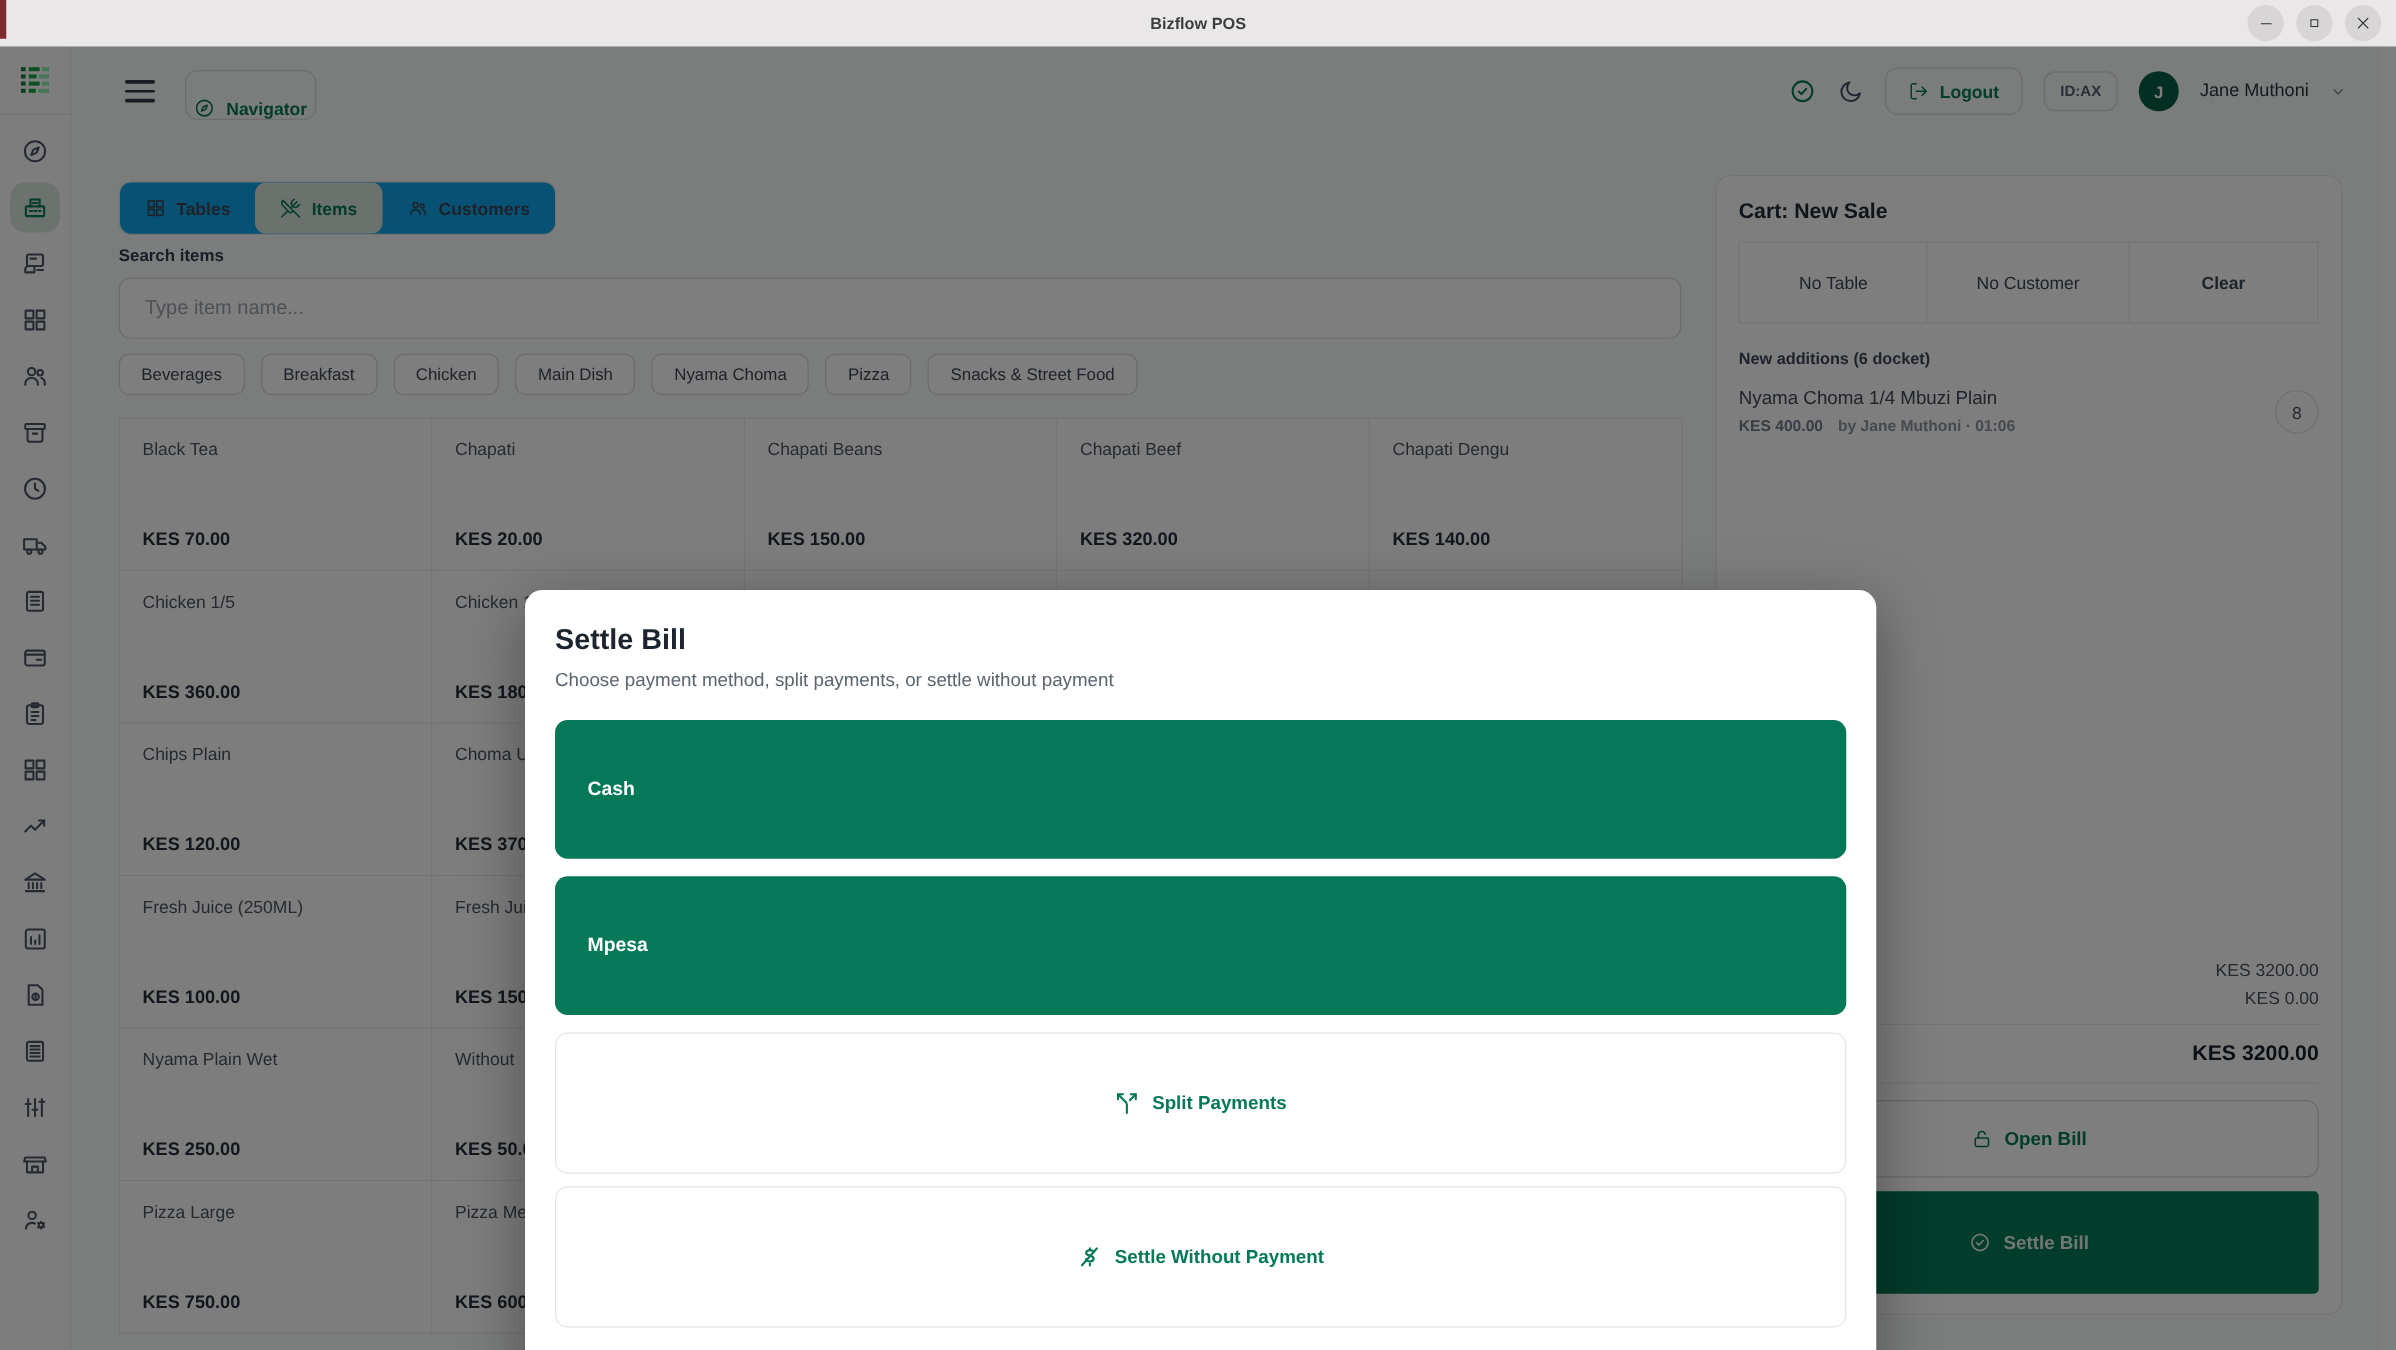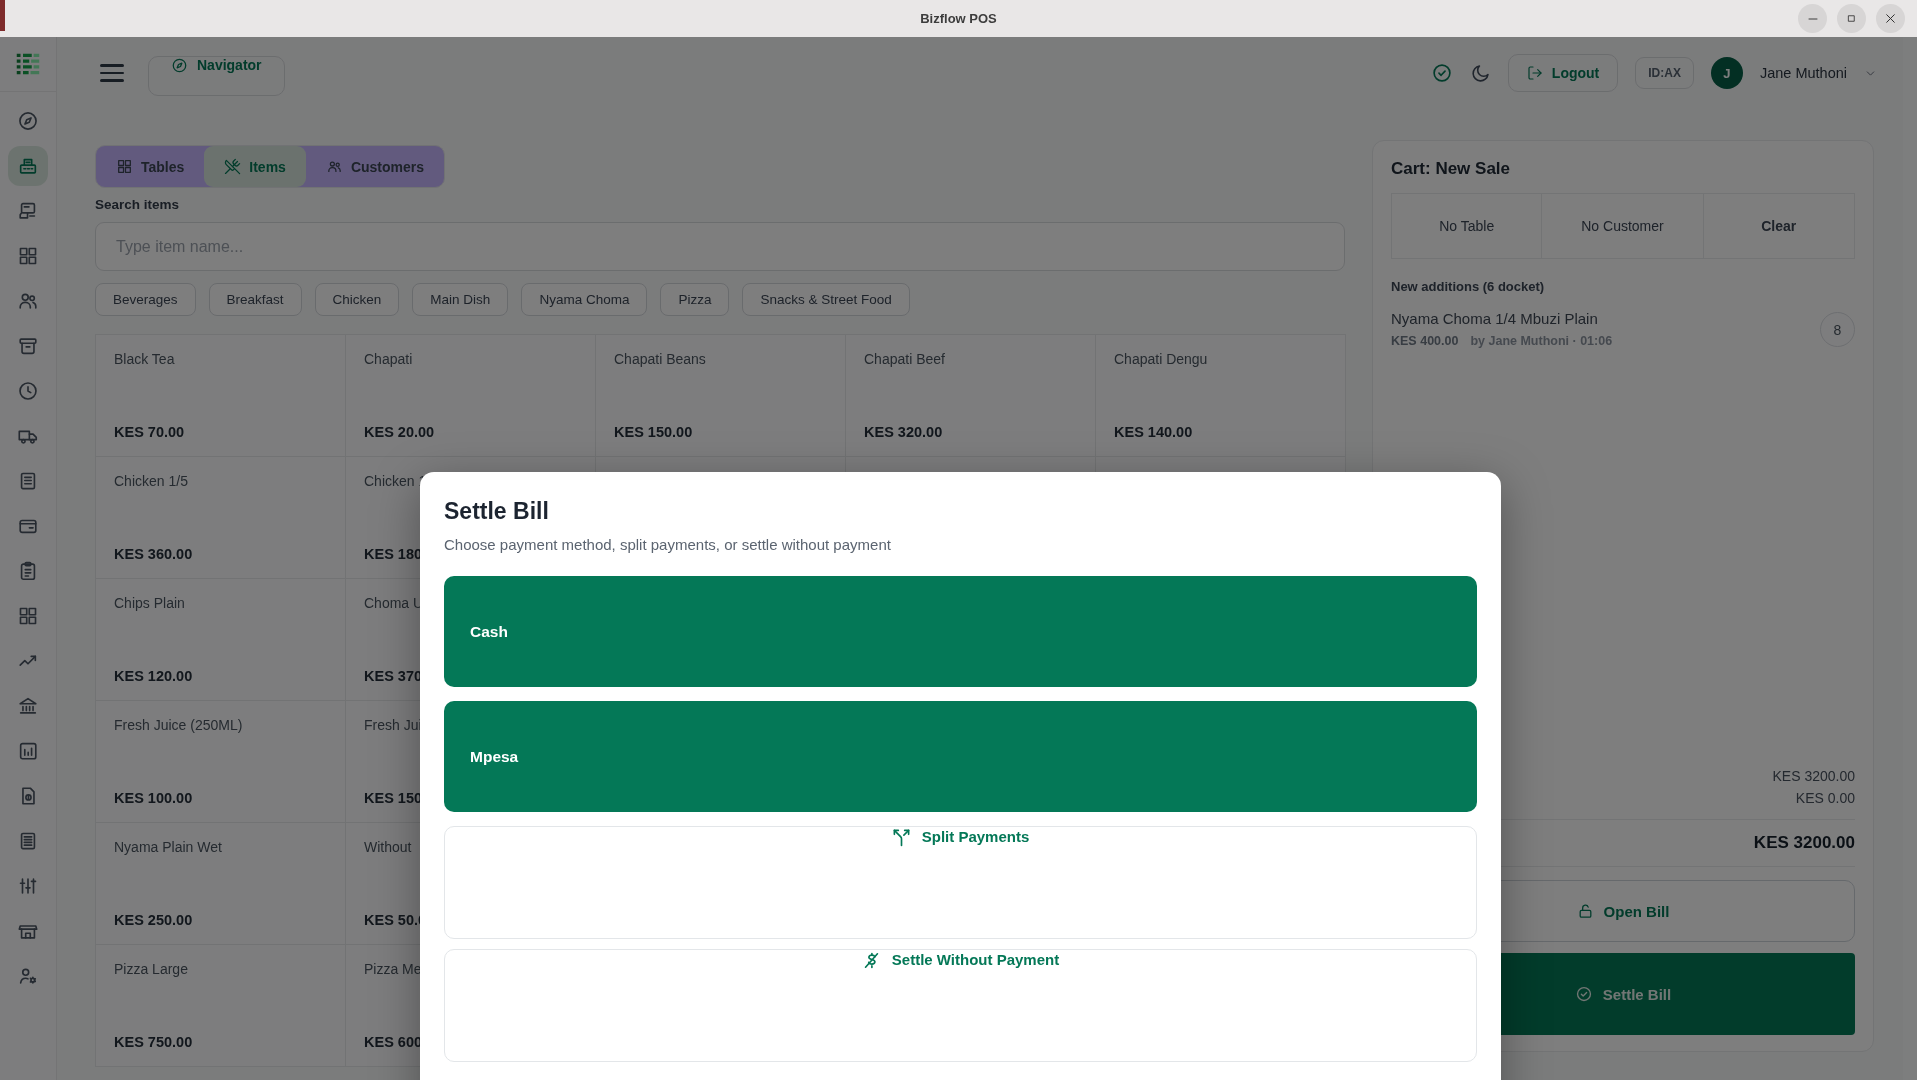--- a/index.html
+++ b/index.html
@@ -25,36 +25,36 @@
   .side-item{height:45px;width:57px;display:flex;align-items:center;justify-content:center;color:#4b5563;cursor:pointer;}
   .side-item svg{width:22px;height:22px;}
   .side-item.active .act-wrap{width:40px;height:40px;border-radius:12px;background:#d9e7df;color:#047857;
     display:flex;align-items:center;justify-content:center;}
 
   
   .topbar{position:absolute;left:57px;top:37px;right:0;height:72px;}
   .hamburger{position:absolute;left:43px;top:23px;width:28px;height:26px;display:flex;flex-direction:column;
     justify-content:center;gap:5px;cursor:pointer;}
   .hamburger span{display:block;height:2.6px;width:24px;background:#2f3a47;border-radius:2px;}
-  .nav-btn{position:absolute;left:91px;top:19px;height:40px;padding:0 22px;border:1px solid #d7dadd;border-radius:10px;
-    background:transparent;display:flex;align-items:flex-start;gap:9px;color:#047857;font-size:14px;font-weight:700;cursor:pointer;}
+  .nav-btn{position:absolute;left:91px;top:19px;height:40px;padding:0 6px;border:1px solid #d7dadd;border-radius:10px;
+    background:transparent;display:flex;align-items:flex-end;gap:9px;color:#047857;font-size:14px;font-weight:700;cursor:pointer;}
   .top-right{position:absolute;right:40px;top:0;height:72px;display:flex;align-items:center;gap:17px;}
   .icon-plain{color:#3f4a5a;display:flex;align-items:center;cursor:pointer;}
   .badge-check{color:#047857;}
   .logout-btn{height:38px;padding:0 18px;border:1px solid #d7dadd;border-radius:10px;display:flex;align-items:center;
     gap:9px;color:#047857;font-size:14px;font-weight:700;background:transparent;cursor:pointer;}
   .id-badge{height:32px;padding:0 12px;border:1px solid #d7dadd;border-radius:9px;display:flex;align-items:center;
     font-size:12px;font-weight:600;color:#55606e;}
   .avatar{width:32px;height:32px;border-radius:50%;background:#065f46;color:#fff;font-size:13px;font-weight:700;
     display:flex;align-items:center;justify-content:center;cursor:pointer;}
   .user-name{font-size:14.5px;color:#2b3440;font-weight:500;}
   .chev{color:#6b7280;}
 
   
-  .tabs{position:absolute;left:95px;top:145px;display:inline-flex;background:#c4b5fd;border:1px solid #e3e5e8;
+  .tabs{position:absolute;left:95px;top:145px;display:inline-flex;background:#0ea5e9;border:1px solid #e3e5e8;
     border-radius:10px;overflow:hidden;}
   .tab{height:41px;padding:0 20px;display:flex;align-items:center;gap:8px;font-size:14px;font-weight:600;
     color:#3c4654;cursor:pointer;}
   .tab svg{width:17px;height:17px;}
   .tab.active{background:#d7e5dc;color:#047857;border-radius:9px;}
 
   
   .search-label{position:absolute;left:95px;top:197px;font-size:13.5px;font-weight:600;color:#333d4a;}
   .search-input{position:absolute;left:95px;top:222px;width:1250px;height:49px;border:1px solid #d7dadd;border-radius:9px;
     background:#fdfdfd;padding:0 20px;font-size:16px;color:#333;outline:none;font-family:inherit;}
@@ -103,21 +103,21 @@
   
   .overlay{position:absolute;left:0;right:0;top:37px;bottom:0;background:rgba(0,0,0,0.5);z-index:40;}
   .modal{position:absolute;left:420px;top:472px;width:1081px;height:660px;background:#ffffff;border-radius:14px;
     z-index:50;box-shadow:0 12px 48px rgba(0,0,0,0.35);padding:26px 24px;}
   .modal-title{font-size:23px;font-weight:600;color:#1c2430;}
   .modal-sub{margin-top:11px;font-size:15px;color:#5b6470;margin-bottom:23px;}
   .pay-btn{width:100%;height:111px;border:none;border-radius:10px;background:#047857;color:#ffffff;
     display:flex;align-items:center;padding-left:26px;font-size:15.5px;font-weight:700;cursor:pointer;
     font-family:inherit;margin-bottom:14px;}
   .alt-btn{width:100%;height:113px;border:1px solid #e3e6e9;border-radius:10px;background:#ffffff;color:#047857;
-    display:flex;justify-content:center;gap:11px;font-size:15px;font-weight:700;cursor:pointer;
+    display:flex;align-items:center;justify-content:center;gap:11px;font-size:15px;font-weight:700;cursor:pointer;
     font-family:inherit;margin-bottom:10px;}
   .alt-btn svg{width:19px;height:19px;stroke-width:2.1;}
 </style>
 </head>
 <body>
 
 <div class="titlebar">
   <div class="red-sliver"></div>
   <div class="win-title">Bizflow POS</div>
   <div class="win-controls">

